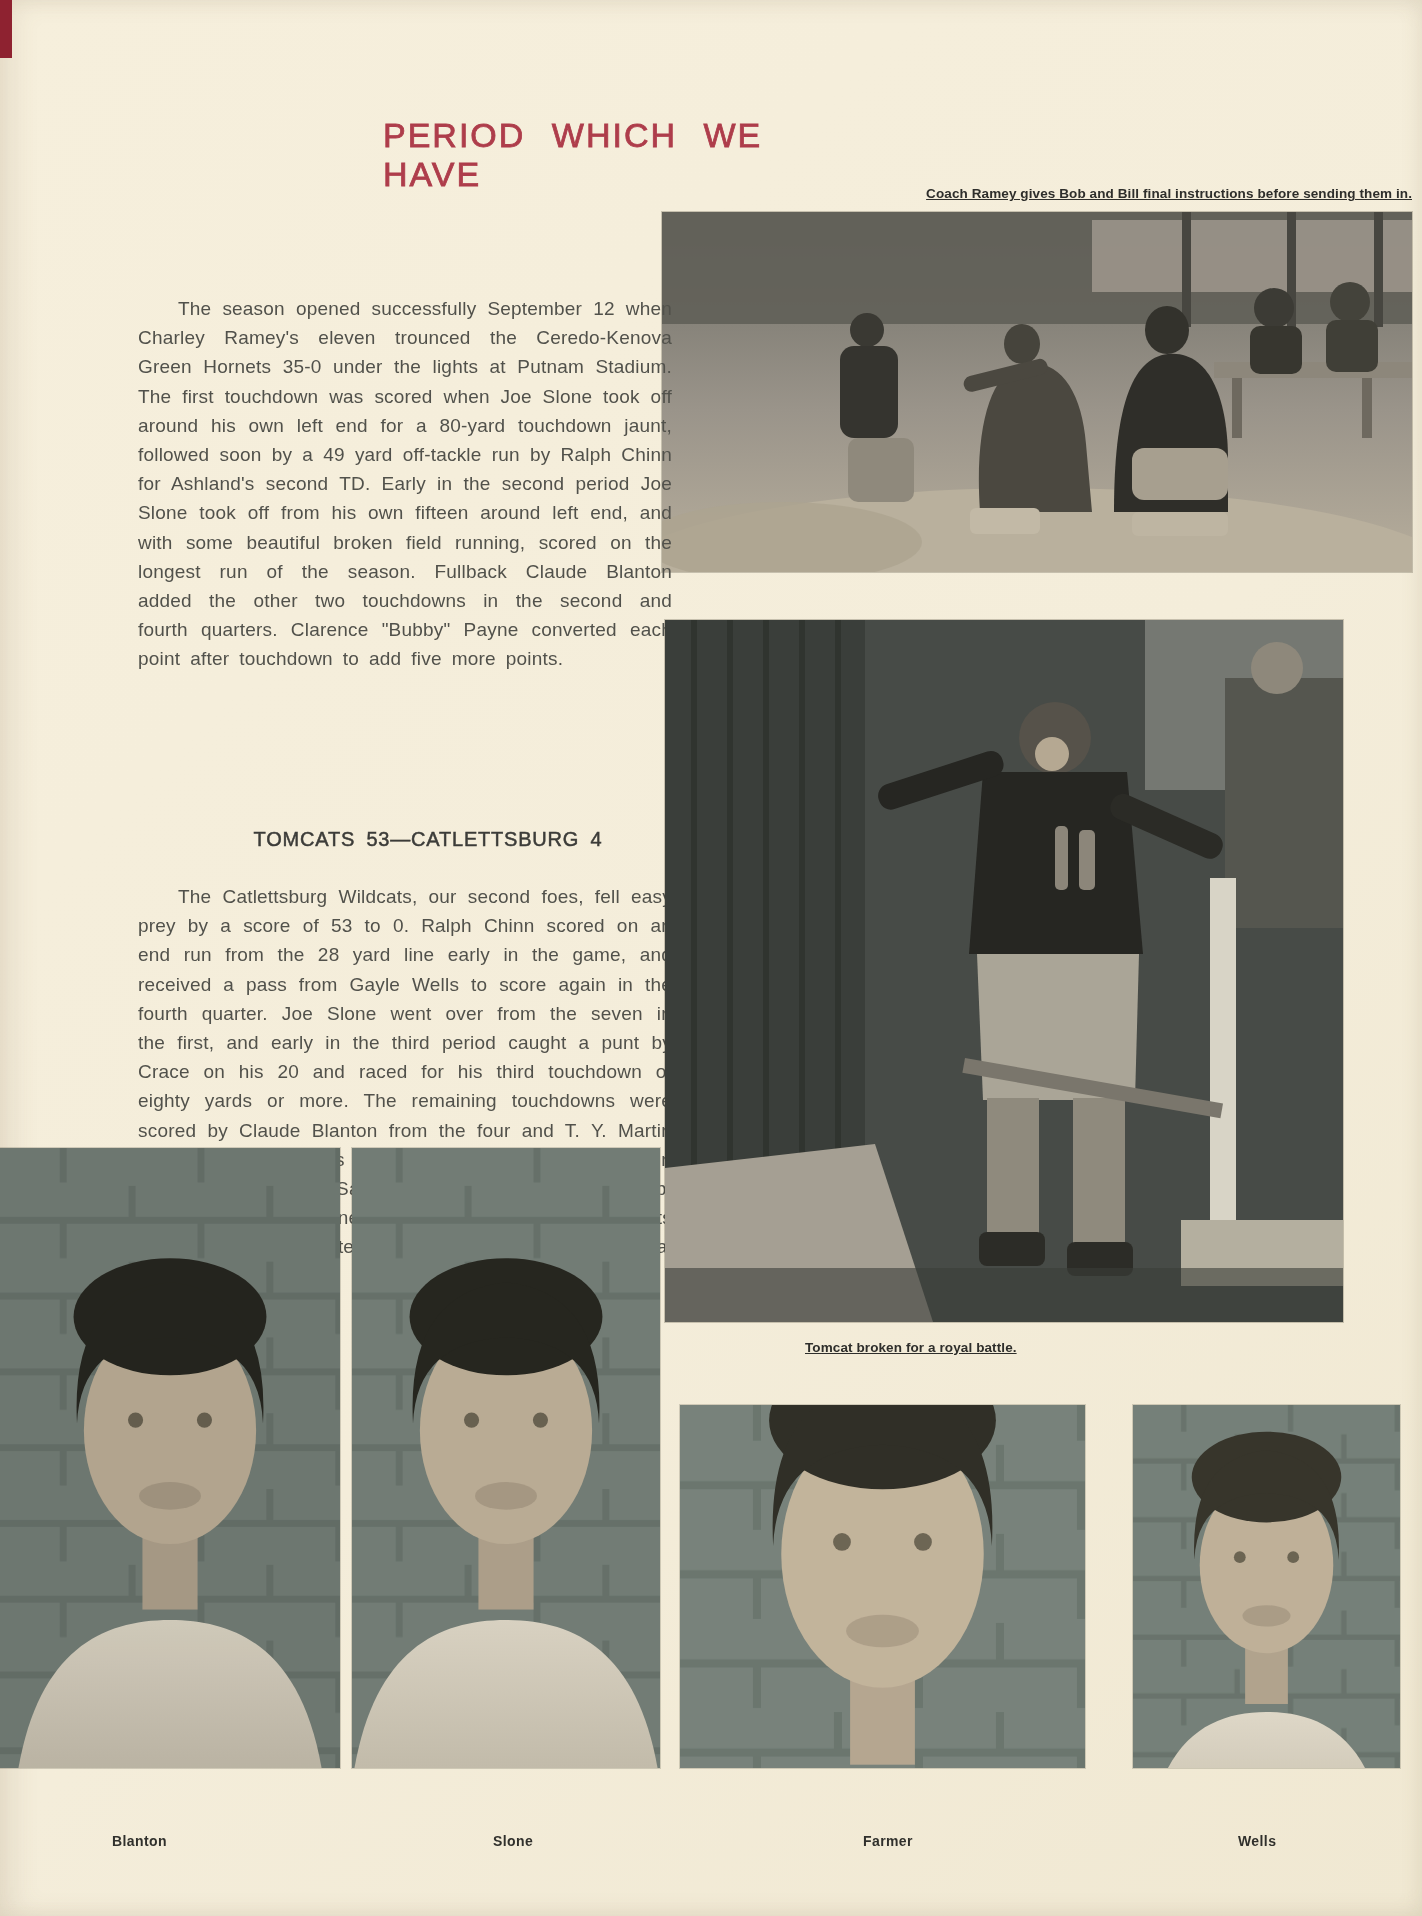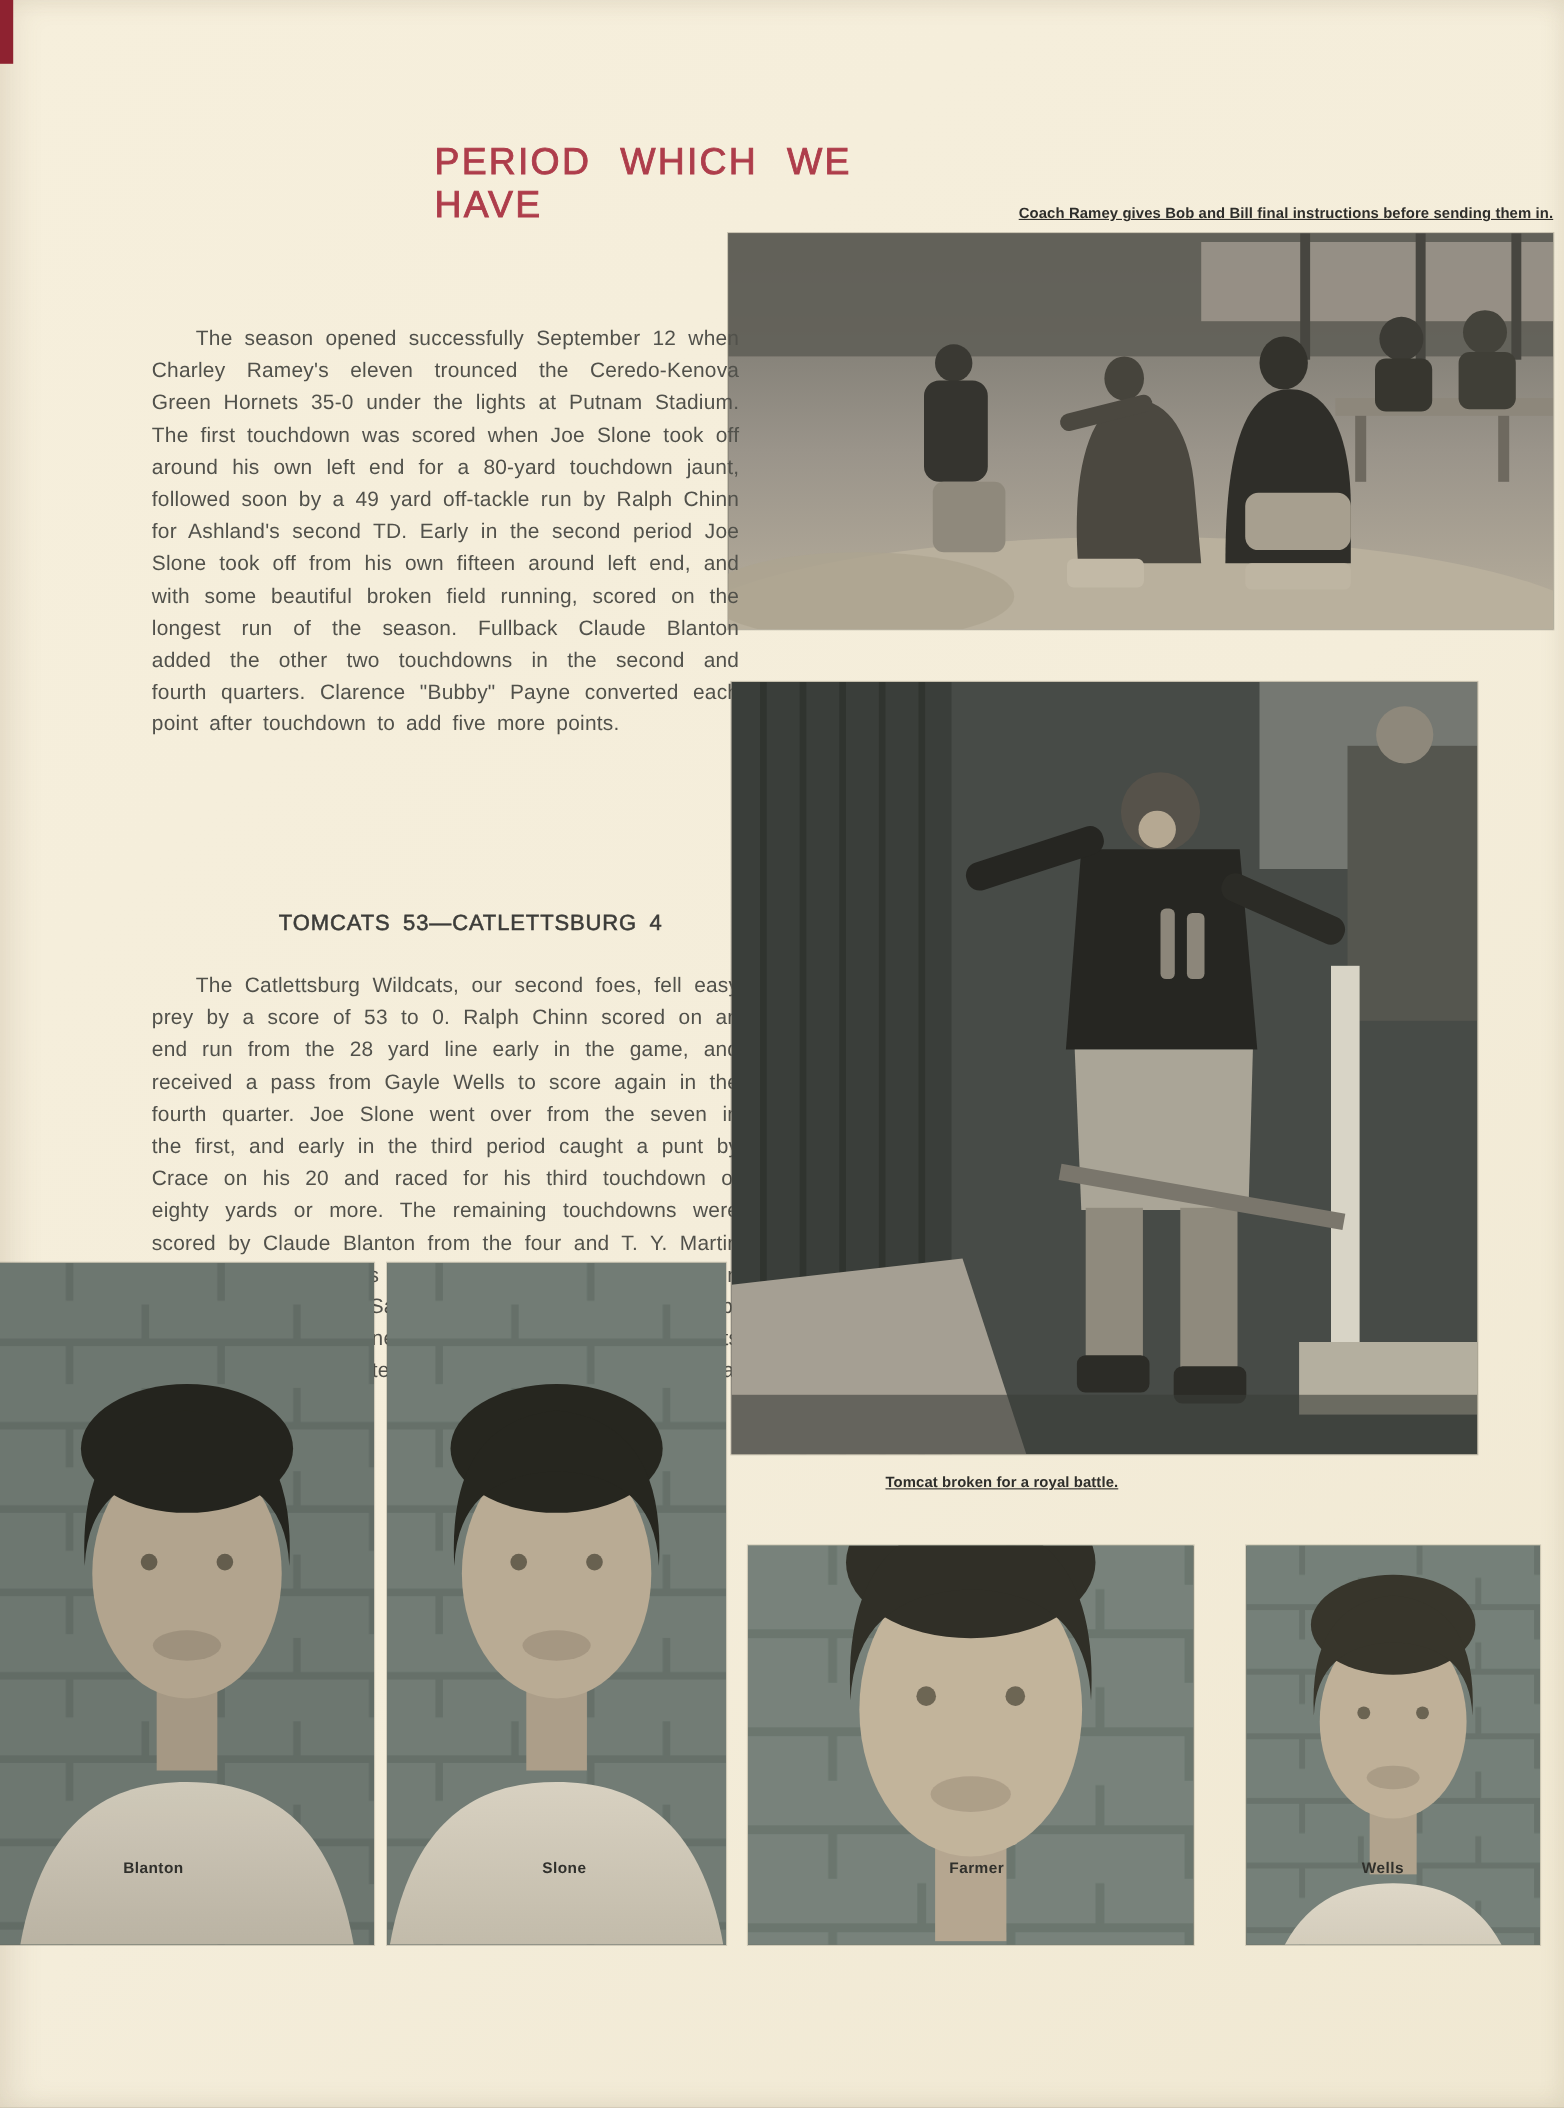--- a/index.html
+++ b/index.html
@@ -4,21 +4,21 @@
 <style>
   html,body{margin:0;padding:0;background:#cfc8b4;}
   .page{
     position:relative;width:1422px;height:1916px;margin:0 auto;
     background:linear-gradient(135deg,#f6efdc 0%,#f4edda 55%,#f0e8d2 100%);
     font-family:"Liberation Sans",sans-serif;overflow:hidden;
     box-shadow:inset 14px 0 26px rgba(120,100,70,.12), inset -6px 0 18px rgba(120,100,70,.08);
   }
   .edge-mark{position:absolute;left:0;top:0;width:12px;height:58px;background:#8e2230;}
   .title{
-    position:absolute;left:383px;top:116px;width:480px;margin:12px;
+    position:absolute;left:383px;top:116px;width:480px;margin:0;
     font-size:34px;font-weight:normal;color:#ae3d4b;
     letter-spacing:2px;word-spacing:15px;-webkit-text-stroke:.8px #ae3d4b;
   }
   .caption{font-size:13.5px;font-weight:bold;color:#2e2e2b;letter-spacing:.1px;text-decoration:underline;}
   .caption-top{position:absolute;left:680px;top:186px;width:732px;text-align:right;}
   .caption-mid{position:absolute;left:805px;top:1338px;width:617px;line-height:20px;}
   .caption-mid .l1{text-indent:34px;white-space:nowrap;overflow:hidden;}
   .photo{
     position:absolute;overflow:hidden;background:#7e7d75;
     box-shadow:inset 0 0 46px rgba(25,25,15,.35), 0 0 0 1px rgba(60,55,40,.25);
@@ -40,21 +40,21 @@
   .p1pos{top:294px;} .p2pos{top:882px;}
   .portrait{
     position:absolute;top:1148px;height:620px;overflow:hidden;background:#6e786f;
     box-shadow:inset 0 0 40px rgba(20,25,15,.30), 0 0 0 1px rgba(60,60,45,.2);
   }
   .portrait svg{display:block;width:100%;height:100%;}
   .pt1{left:0;width:340px;filter:brightness(.96);}
   .pt2{left:352px;width:308px;}
   .pt3{left:680px;width:405px;top:1405px;height:363px;filter:brightness(1.05);}
   .pt4{left:1133px;width:267px;top:1405px;height:363px;filter:brightness(1.03);}
-  .pname{position:absolute;top:1690px;font-size:14px;font-weight:bold;color:#30302c;letter-spacing:.4px;}
+  .pname{position:absolute;top:1833px;font-size:14px;font-weight:bold;color:#30302c;letter-spacing:.4px;}
   .n1{left:112px;} .n2{left:493px;} .n3{left:863px;} .n4{left:1238px;}
   .defs-holder{position:absolute;width:0;height:0;overflow:hidden;}
 </style>
 </head>
 <body>
 
 <svg class="defs-holder" aria-hidden="true">
   <defs>
     <linearGradient id="topPhotoBg" x1="0" y1="0" x2="0" y2="1">
       <stop offset="0" stop-color="#6f6e66"></stop>

